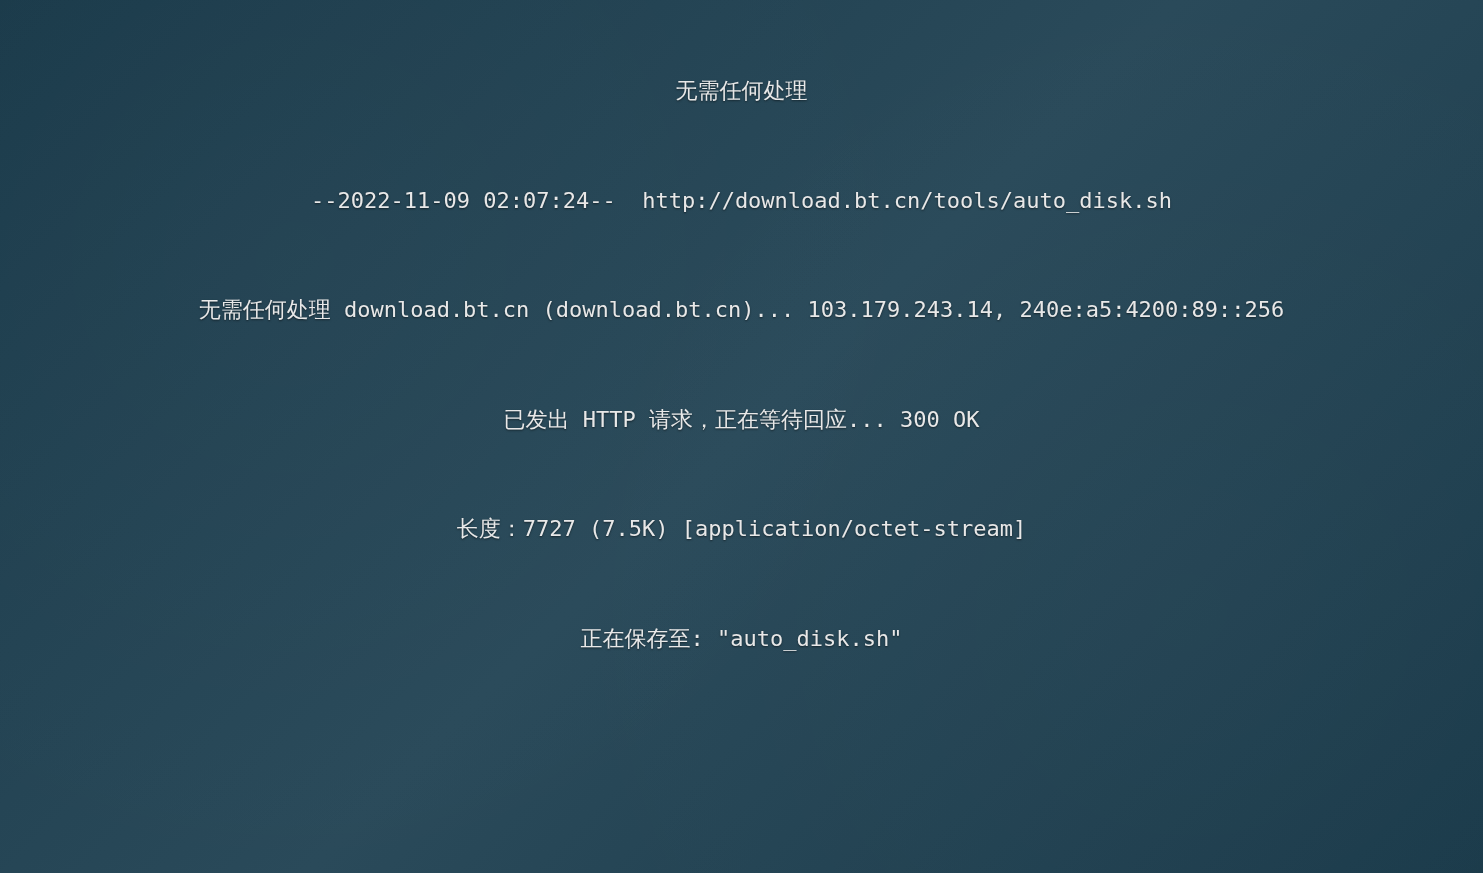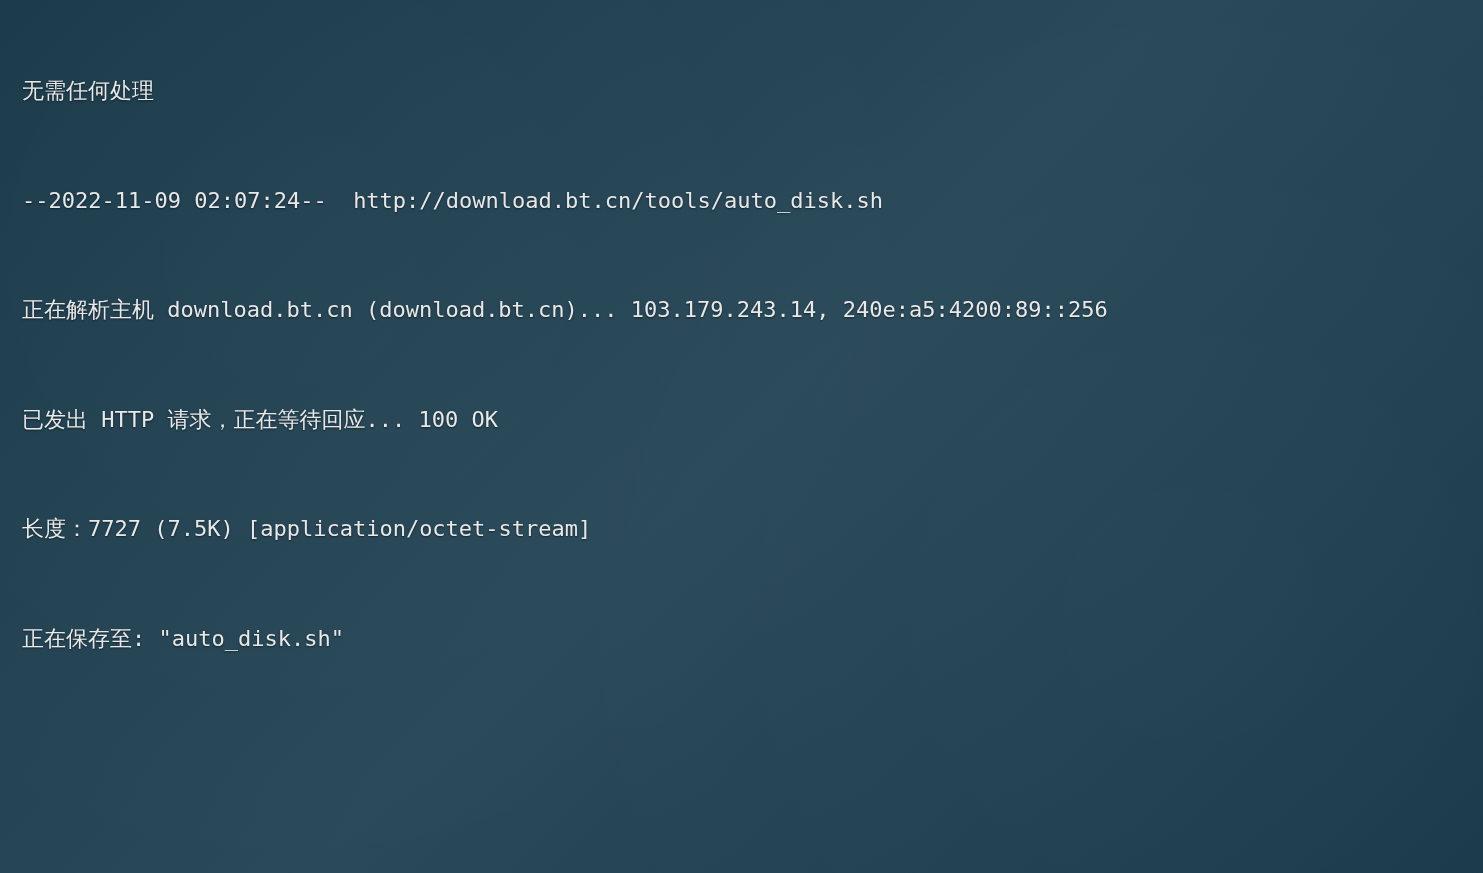--- a/index.html
+++ b/index.html
@@ -34,30 +34,31 @@
       padding: 0px 22px;
       white-space: pre;
       line-height: 36.5px;
       position: relative;
       z-index: 1;
     }
     .line {
       display: block;
       white-space: pre;
       text-shadow: 0 1px 2px rgba(0,0,0,0.5);
+      text-align: center;
     }
   </style>
 </head>
 <body>
 
 <div class="terminal">
   <span class="line">无需任何处理</span>
   <span class="line">--2022-11-09 02:07:24--  http://download.bt.cn/tools/auto_disk.sh</span>
-  <span class="line">正在解析主机 download.bt.cn (download.bt.cn)... 103.179.243.14, 240e:a5:4200:89::256</span>
-  <span class="line">已发出 HTTP 请求，正在等待回应... 100 OK</span>
+  <span class="line">无需任何处理 download.bt.cn (download.bt.cn)... 103.179.243.14, 240e:a5:4200:89::256</span>
+  <span class="line">已发出 HTTP 请求，正在等待回应... 300 OK</span>
   <span class="line">长度：7727 (7.5K) [application/octet-stream]</span>
   <span class="line">正在保存至: "auto_disk.sh"</span>
   <span class="line"></span>
   
   <span class="line"></span>
   
   <span class="line"></span>
   <span class="line"></span>
   
   

